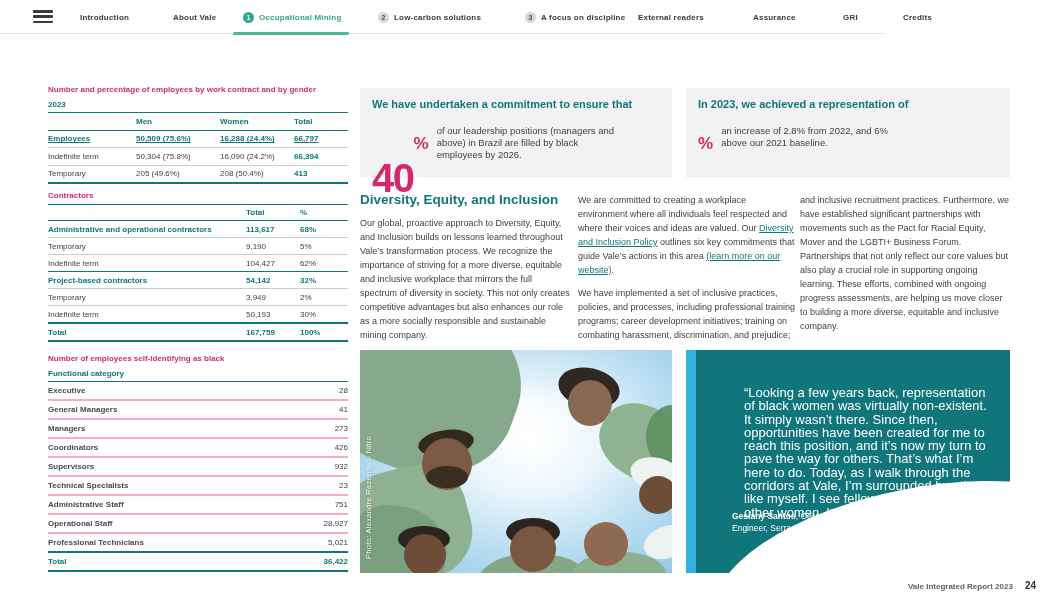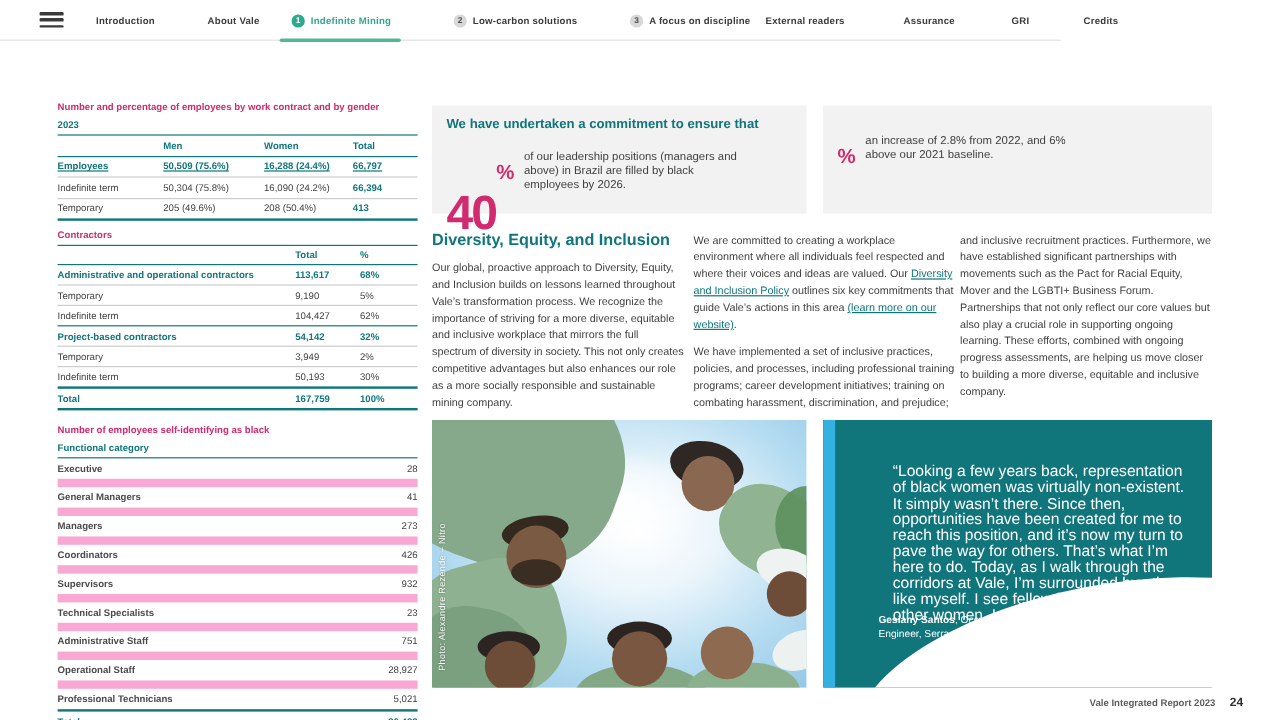--- a/index.html
+++ b/index.html
@@ -44,21 +44,21 @@
   .tbl2{top:191px;}
   .tbl2 .tbl-title{padding-bottom:3px;border-bottom:1.5px solid #0f767b;margin-bottom:0;}
   .crow{display:grid;grid-template-columns:1fr 54px 48px;align-items:center;height:16px;border-top:1px solid #cccccc;}
   .crow.head{border-top:none;font-weight:bold;color:#0f767b;height:15px;}
   .crow.strong{border-top:1.5px solid #0f767b;}
   .crow.strong span{color:#0f767b;font-weight:bold;}
   .crow.total{border-top:2px solid #0f767b;}
   .tbl2 .rows{border-bottom:2px solid #0f767b;}
   .tbl3{top:354px;}
   .tbl3 .fhead{font-size:8px;font-weight:bold;color:#0f767b;padding:2px 0 3px 0;border-bottom:1.5px solid #0f767b;}
-  .brow{display:flex;justify-content:space-between;align-items:center;height:17px;border-top:7px solid #f9a8d4;}
+  .brow{display:flex;justify-content:space-between;align-items:center;height:17px;border-top:2px solid #f9a8d4;}
   .brow:first-of-type{border-top:none;}
   .brow .lbl{font-weight:bold;color:#4a4a4a;}
   .brow.total{border-top:2px solid #0f767b;}
   .brow.total span{color:#0f767b;font-weight:bold;}
   .tbl3 .rows{border-bottom:2px solid #0f767b;}
   
   .stat{position:absolute;top:88px;height:90px;background:#f2f2f2;box-sizing:border-box;padding:10px 12px;}
   .stat1{left:360px;width:312px;}
   .stat2{left:686px;width:324px;}
   .stat-title{font-size:11px;font-weight:bold;color:#0f767b;line-height:13px;}
@@ -129,21 +129,21 @@
         <span class="nav-label">Introduction</span>
       </div>
 
       <div class="nav-item">
 
         <span class="nav-label">About Vale</span>
       </div>
 
       <div class="nav-item active">
         <span class="nav-num">1</span>
-        <span class="nav-label">Indefinite Mining</span>
+        <span class="nav-label">Occupational Mining</span>
       </div>
 
       <div class="nav-item">
         <span class="nav-num">2</span>
         <span class="nav-label">Low-carbon solutions</span>
       </div>
 
       <div class="nav-item">
         <span class="nav-num">3</span>
         <span class="nav-label">A focus on discipline</span>
@@ -317,20 +317,21 @@
 
 <div class="stat stat1">
   <div class="stat-title">We have undertaken a commitment to ensure that</div>
   <div class="stat-row">
     <span class="stat-num">40</span>
     <span class="stat-pct">%</span>
     <span class="stat-text">of our leadership positions (managers and above) in Brazil are filled by black employees by 2026.</span>
   </div>
 </div>
 <div class="stat stat2">
+  <div class="stat-title">In 2023, we achieved a representation of</div>
   <div class="stat-row">
     <span class="stat-pct">%</span>
     <span class="stat-text">an increase of 2.8% from 2022, and 6% above our 2021 baseline.</span>
   </div>
 </div>
 
 <h2 class="article-heading">Diversity, Equity, and Inclusion</h2>
 <div class="col col1">
   <p>Our global, proactive approach to Diversity, Equity, and Inclusion builds on lessons learned throughout Vale’s transformation process. We recognize the importance of striving for a more diverse, equitable and inclusive workplace that mirrors the full spectrum of diversity in society. This not only creates competitive advantages but also enhances our role as a more socially responsible and sustainable mining company.</p>
 </div>

